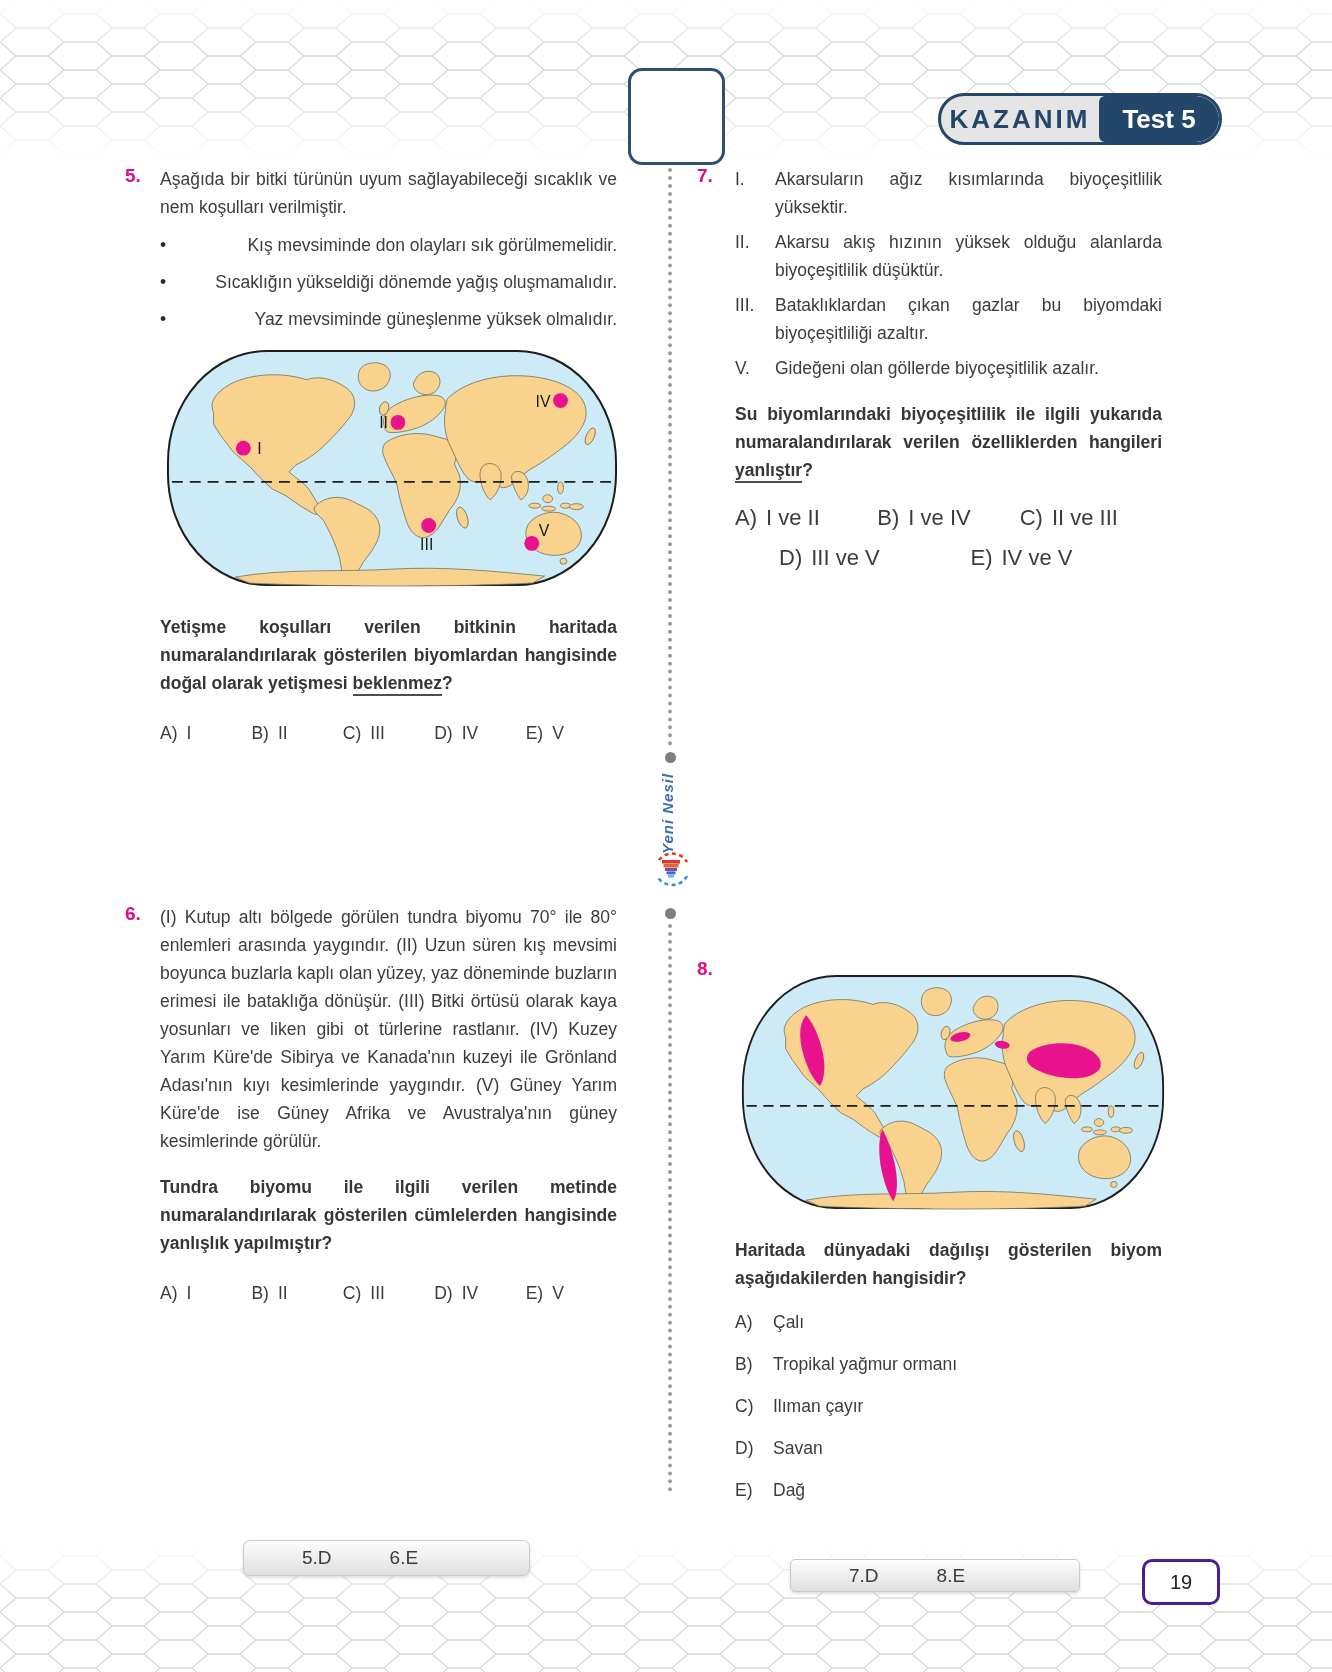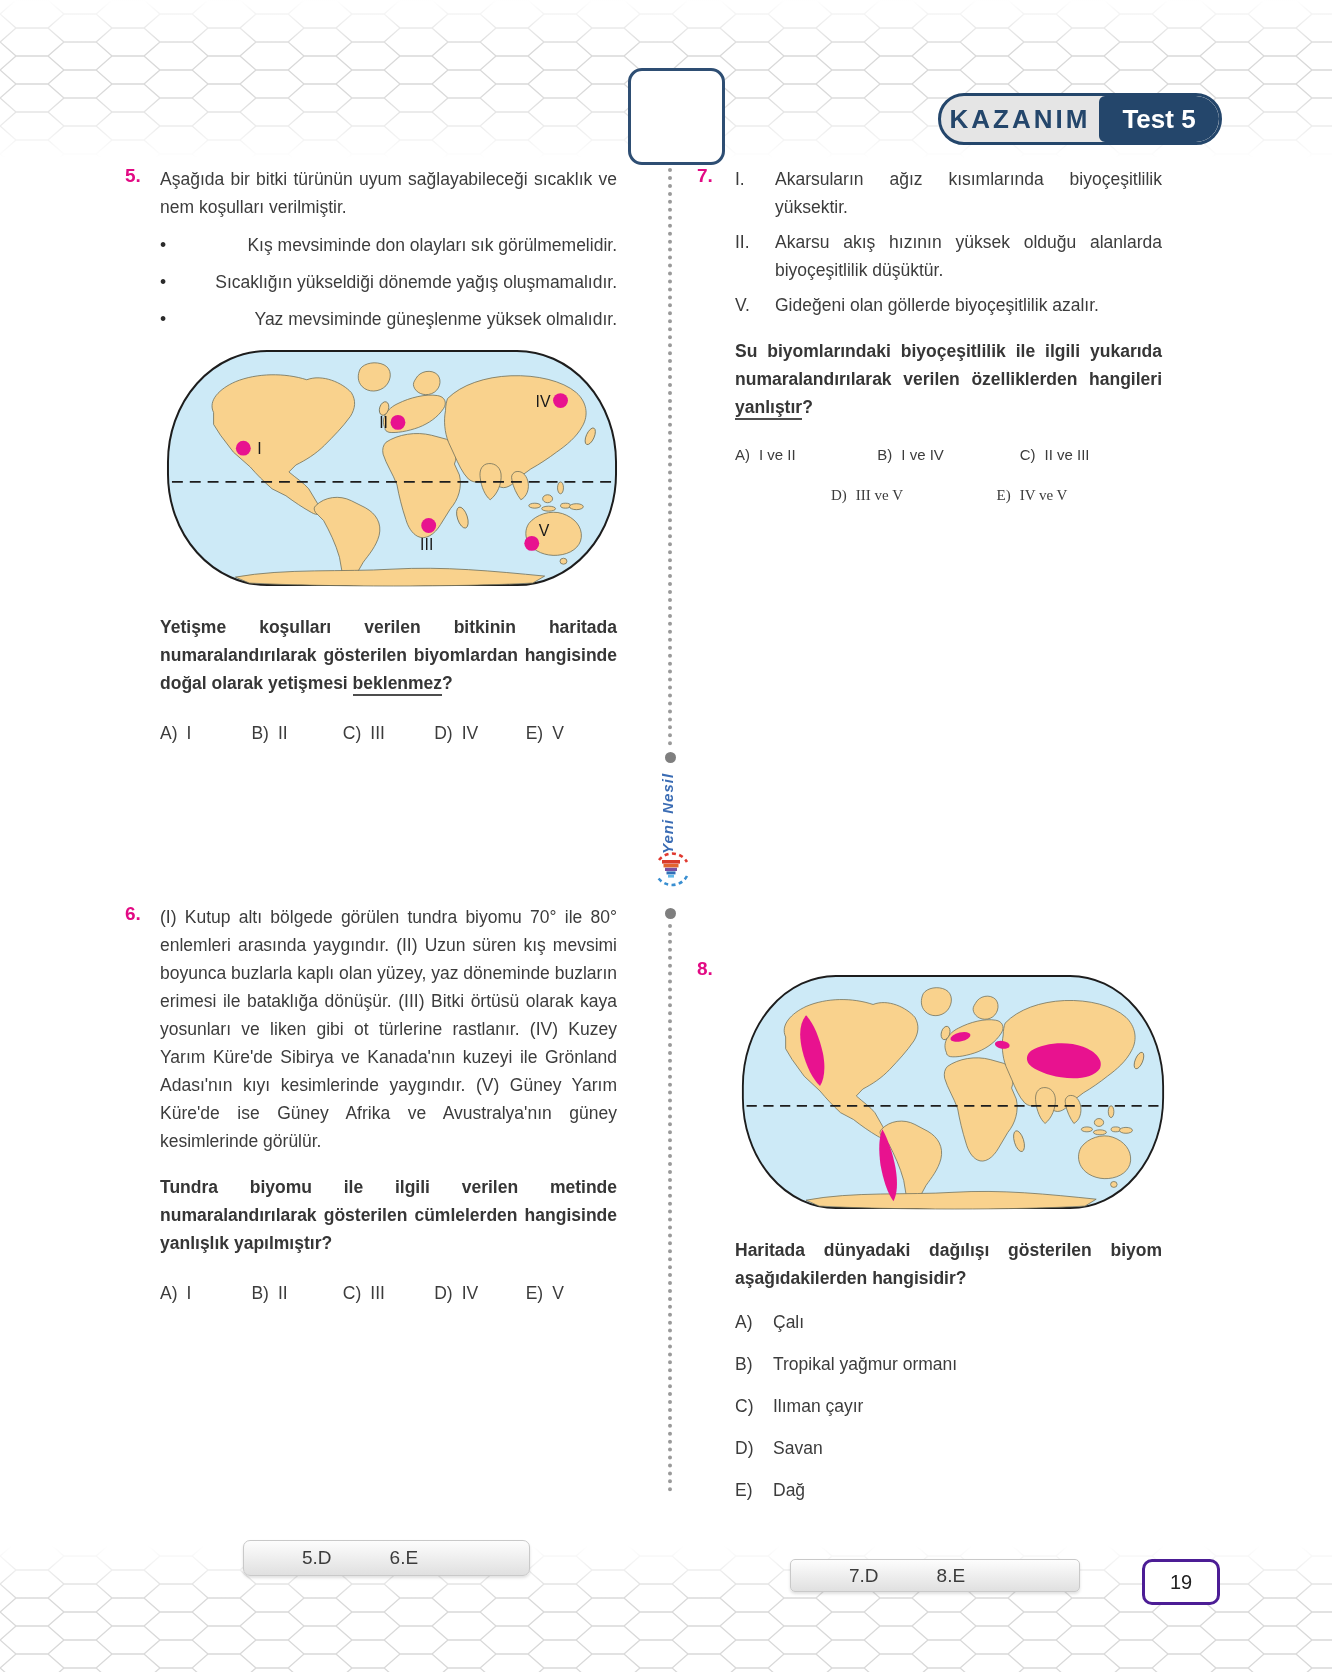--- a/index.html
+++ b/index.html
@@ -55,23 +55,23 @@
   .bullet-text{flex:1;text-align:right;}
 
   .ritems .ritem{display:flex;margin:0 0 7px 0;}
   .rnum{width:40px;flex:0 0 40px;}
   .rtext{flex:1;}
 
   
   .optrow{display:flex;margin-top:22px;font-size:17.5px;text-align:left;}
   .optrow .opt{width:97px;}
   .okey{margin-right:9px;}
-  .optrow7{display:flex;margin-top:20px;font-size:15px;}
+  .optrow7{display:flex;margin-top:20px;font-size:22px;}
   .optrow7 .opt{width:172px;}
-  .optrow7.second{margin-top:12px;margin-left:96px;font-family:Liberation Serif, serif;}
+  .optrow7.second{margin-top:12px;margin-left:44px;}
   .optrow7.second .opt{width:196px;}
   .optlist{margin-top:16px;}
   .optlist .opt{display:flex;margin:14px 0;}
   .optlist .okey{width:38px;flex:0 0 38px;margin:0;}
 
   .mapwrap{margin:16px 0 10px 6px;}
 
   
   .ansbar{position:absolute;height:34px;border:1px solid #c9c9c9;border-radius:5px;
     background:linear-gradient(#fdfdfd,#e0e0e0);box-shadow:0 2px 3px rgba(0,0,0,0.12);
@@ -239,20 +239,24 @@
       <div class="ritems">
         <div class="ritem">
           <span class="rnum">I.</span>
             <span class="rtext">Akarsuların ağız kısımlarında biyoçeşitlilik yüksektir.</span>
         </div>
         <div class="ritem">
           <span class="rnum">II.</span>
             <span class="rtext">Akarsu akış hızının yüksek olduğu alanlarda biyoçeşitlilik düşüktür.</span>
         </div>
         <div class="ritem">
+          <span class="rnum">III.</span>
+            <span class="rtext">Bataklıklardan çıkan gazlar bu biyomdaki biyoçeşitliliği azaltır.</span>
+        </div>
+        <div class="ritem">
           <span class="rnum">V.</span>
             <span class="rtext">Gideğeni olan göllerde biyoçeşitlilik azalır.</span>
         </div>
       </div>
       <div class="stem">
         <span>Su biyomlarındaki biyoçeşitlilik ile ilgili yukarıda numaralandırılarak verilen özelliklerden hangileri</span>
         <span class="uline">yanlıştır</span><span>?</span>
       </div>
       <div class="optrow7">
         <span class="opt"><span class="okey">A)</span><span>I ve II</span></span>

